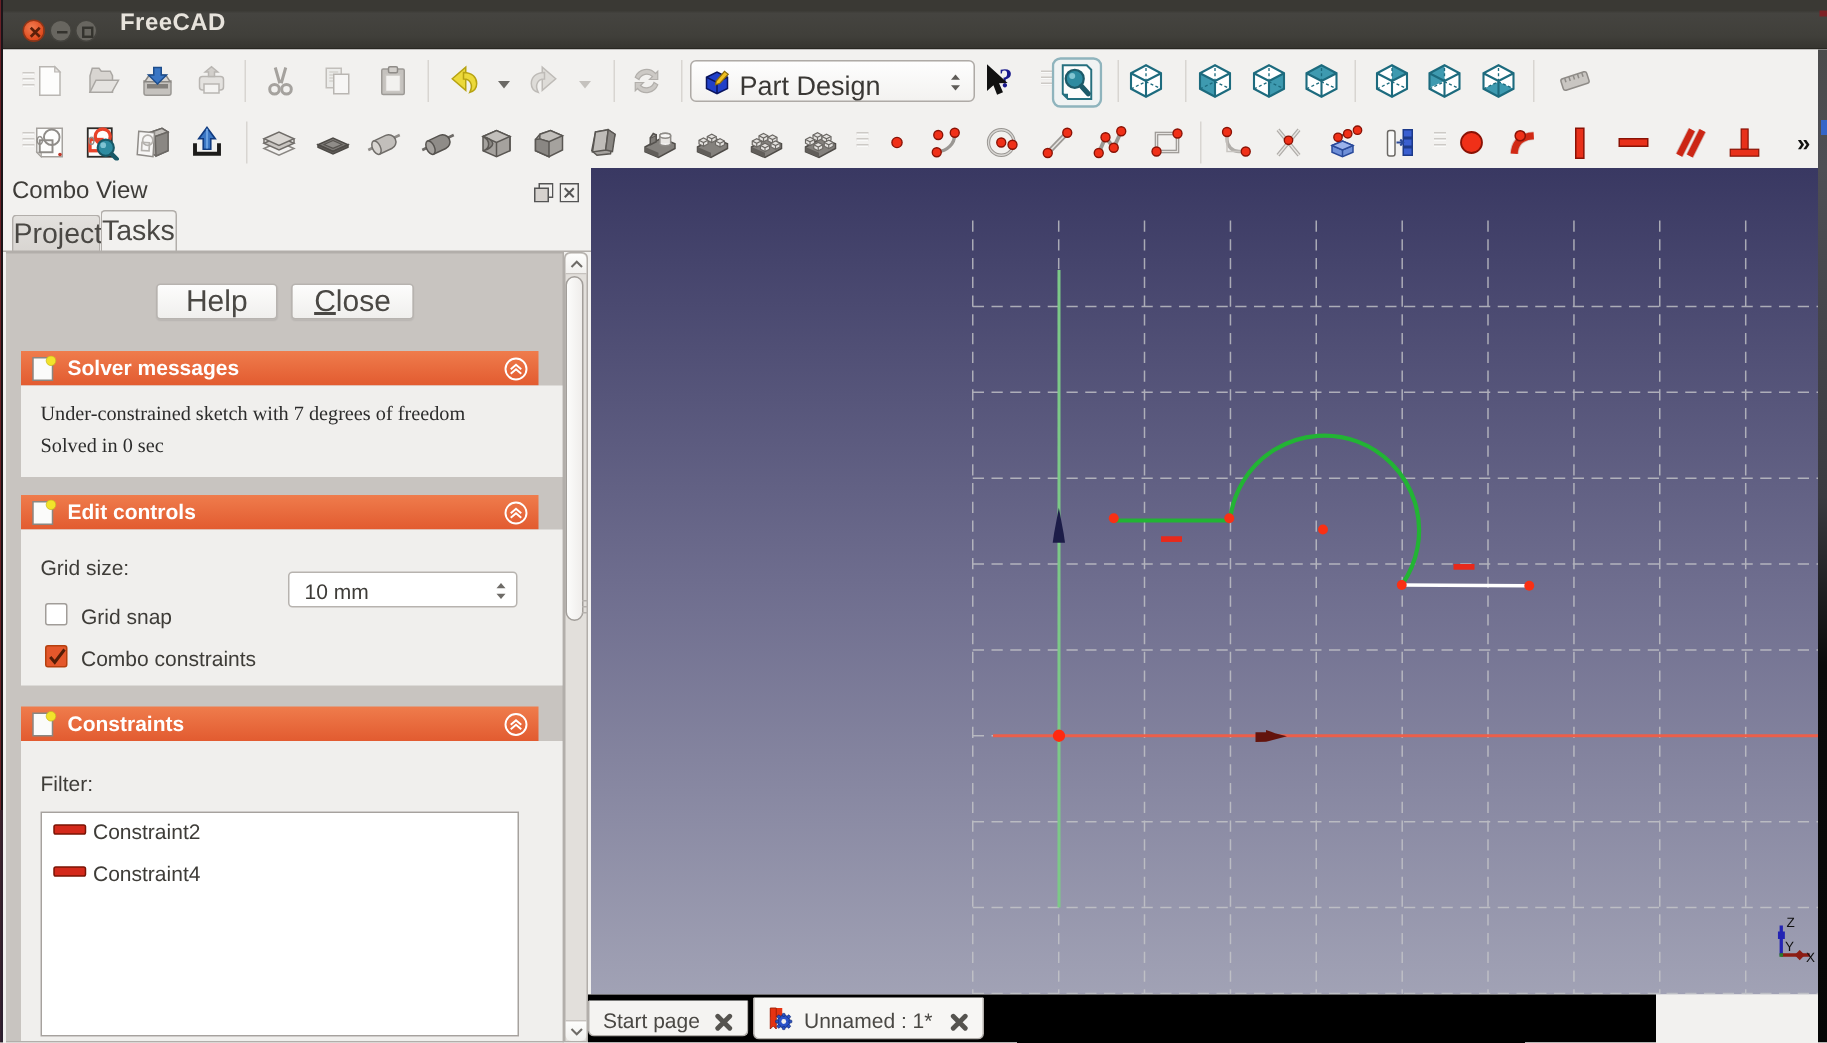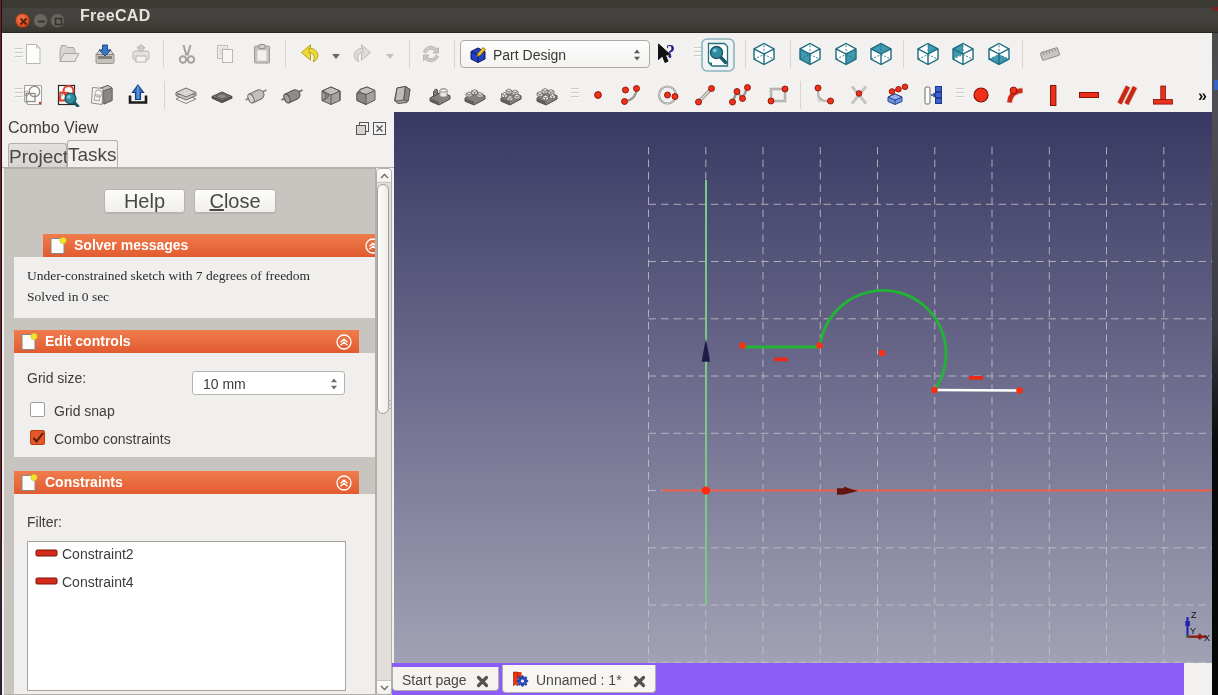--- a/index.html
+++ b/index.html
@@ -62,21 +62,21 @@
   .spinner { position:absolute; right:6px; top:3px; }
   .cbox { position:absolute; width:15px; height:15px; border:1px solid #a19d99;
     border-radius:2px; background:#fff; }
   #scrollbar { position:absolute; left:374px; top:56px; width:16px; height:527px;
     background:#e2dfdb; border:1px solid #b2aeaa; border-radius:4px 4px 0 0; }
   #sb-slider { position:absolute; left:0px; top:15px; width:12px; height:230px;
     background:linear-gradient(90deg,#fcfcfb,#efedeb); border:1px solid #a29e9a; border-radius:6px; }
   
   #viewport { left:394px; top:112px; width:818px; height:551px; }
   
-  #tabbar { left:392px; top:663px; width:792px; height:32px; background:#8b5cf6; }
+  #tabbar { left:392px; top:663px; width:712px; height:32px; background:#000000; }
   .btab { position:absolute; top:4px; height:24px; background:#f4f3f1;
     border:1px solid #b2aeaa; border-top:none; border-radius:0 0 4px 4px;
     font-size:14px; color:#4a4844; }
   
   #rightstrip { left:1212px; top:33px; width:6px; height:662px;
     background:linear-gradient(#4b4b4b 0%, #4e4e54 12%, #3a3a40 45%, #0a0a0a 62%, #060606 100%); }
 </style>
 </head>
 <body>
 <div id="stage">
@@ -165,21 +165,21 @@
 <path d="M19.5 14.5 A 8 8 0 0 1 6 17 L4.5 18.5 L4.5 13 L10 13 L8 15 A 5.5 5.5 0 0 0 17 13 Z" fill="#ccc9c5" stroke="#b2afab" stroke-width="0.8"></path>
       </svg>
 <div class="sep" style="left:452px;top:7px;height:28px"></div>
       <div style="position:absolute;left:458px;top:7px;width:190px;height:28px;
  background:linear-gradient(#fefefe,#f3f2f0);border:1px solid #aeaaa6;border-radius:4px;">
  <svg style="position:absolute;left:7px;top:4px" width="20" height="20" viewBox="0 0 20 20">
   <path d="M3 6.5 L10 3 L17 6.5 L17 14 L10 17.5 L3 14 Z" fill="#2040c8" stroke="#0a1560"></path>
   <path d="M3 6.5 L10 10 L17 6.5 M10 10 L10 17.5" stroke="#0a1560" fill="none"></path>
   <path d="M9.5 9 L15 2.5 L17.5 4.5 L12 10.5 L9 11.5 Z" fill="#f0c020" stroke="#8a6a0a" stroke-width="0.8"></path>
  </svg>
- <span style="position:absolute;left:32px;top:6px;font-size:14px;color:#3a3835;">Part Design</span>
+ <span style="position:absolute;left:32px;top:6px;font-size:18px;color:#3a3835;">Part Design</span>
  <svg style="position:absolute;right:8px;top:5px" width="8" height="18">
           <path d="M1 7.2 L4 3.6 L7 7.2 Z" fill="#5e5b57"></path>
           <path d="M1 10.8 L4 14.4 L7 10.8 Z" fill="#5e5b57"></path>
         </svg>
 </div>
 <svg class="ticon" style="left:654px;top:9px" width="24" height="24" viewBox="0 0 24 24">
 <text x="10" y="16" font-size="18" font-weight="bold" fill="#1a1a8c" font-family="Liberation Serif">?</text>
 <path d="M2.5 2 L2.5 17.5 L6.5 14 L9 20.5 L12 19.2 L9.3 13 L14.5 12.8 Z" fill="#111" stroke="#111"></path>
       </svg>
 <div class="grip" style="left:692px;top:14px">
@@ -504,21 +504,21 @@
       </svg>
     <div id="tabrow">
       <div id="tab-project" class="tab">Project</div>
       <div id="tab-tasks" class="tab">Tasks</div>
     </div>
     <div id="tabline"></div>
     <div id="taskarea">
       <div class="pbtn" style="left:100px; top:20px; width:81px;">Help</div>
       <div class="pbtn" style="left:190px; top:20px; width:82px;"><span style="text-decoration:underline">C</span>lose</div>
 
-      <div class="sechead" style="top:65px;margin-left:29px;">
+      <div class="sechead" style="top:65px;">
         <svg class="noteicon" width="18" height="18">
             <rect x="1" y="1.5" width="13" height="15" fill="#fbfbfa" stroke="#8a8782"></rect>
             <circle cx="13" cy="3.5" r="3.2" fill="#f2e32b" stroke="#c8b820" stroke-width="0.5"></circle>
           </svg>
         <span class="txt">Solver messages</span>
         <svg class="collapse" width="16" height="16">
             <circle cx="8" cy="8" r="7" fill="none" stroke="#fff" stroke-width="1.3"></circle>
             <path d="M4.5 8.2 L8 5.2 L11.5 8.2 M4.5 11.2 L8 8.2 L11.5 11.2" fill="none" stroke="#fff" stroke-width="1.3"></path>
           </svg>
       </div>
@@ -533,21 +533,21 @@
             <circle cx="13" cy="3.5" r="3.2" fill="#f2e32b" stroke="#c8b820" stroke-width="0.5"></circle>
           </svg>
         <span class="txt">Edit controls</span>
         <svg class="collapse" width="16" height="16">
             <circle cx="8" cy="8" r="7" fill="none" stroke="#fff" stroke-width="1.3"></circle>
             <path d="M4.5 8.2 L8 5.2 L11.5 8.2 M4.5 11.2 L8 8.2 L11.5 11.2" fill="none" stroke="#fff" stroke-width="1.3"></path>
           </svg>
       </div>
       <div class="secbody" style="top:184px; height:104px;">
         <div class="ctl-label" style="left:13px; top:17px;">Grid size:</div>
-        <div class="spinbox" style="top:18px;text-decoration:underline;">
+        <div class="spinbox" style="top:28px;text-decoration:underline;">
             <span class="val">10 mm</span>
           <svg class="spinner" width="8" height="18">
               <path d="M1 7.2 L4 3.6 L7 7.2 Z" fill="#6e6b67"></path>
               <path d="M1 10.8 L4 14.4 L7 10.8 Z" fill="#6e6b67"></path>
             </svg>
         </div>
         <div class="cbox" style="left:16px; top:49px;"></div>
         <div class="ctl-label" style="left:40px; top:50px;">Grid snap</div>
         <div class="cbox" style="left:16px; top:77px; background:#e4572b; border-color:#b5400f;"></div>
         <svg style="position:absolute; left:17px; top:78px;" width="15" height="15">

